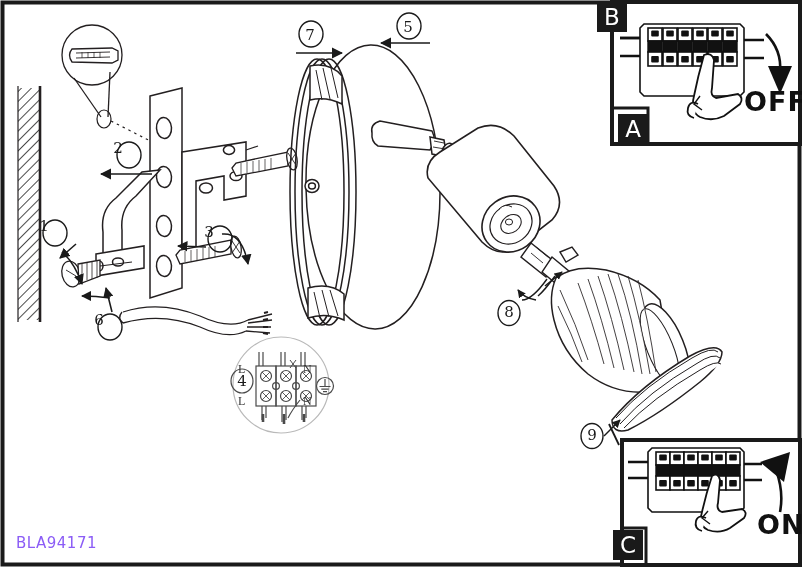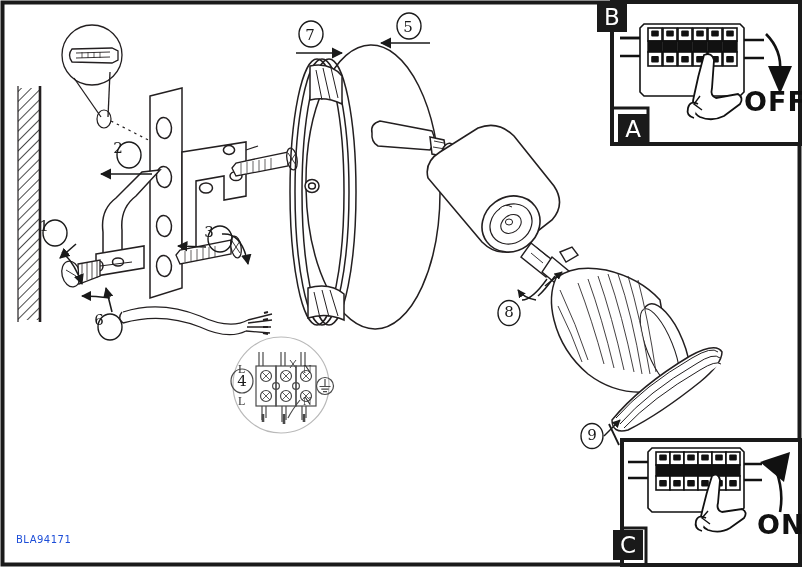--- a/index.html
+++ b/index.html
@@ -23,23 +23,23 @@
     height: 567px;
   }
   .txt {
     position: absolute;
     white-space: pre;
     font-family: "Liberation Sans", sans-serif;
   }
   #product-code {
     left: 16px;
     top: 534px;
-    font-size: 10px;
+    font-size: 15px;
     letter-spacing: 0.5px;
-    color: #1d4ed8;
+    color: #8b5cf6;
     font-family: "DejaVu Sans", sans-serif;
   }
   .panel-letter {
     width: 30px;
     height: 30px;
     background: #1a1a1a;
     color: #ffffff;
     font-size: 23px;
     font-family: "DejaVu Sans", sans-serif;
     display: flex;

